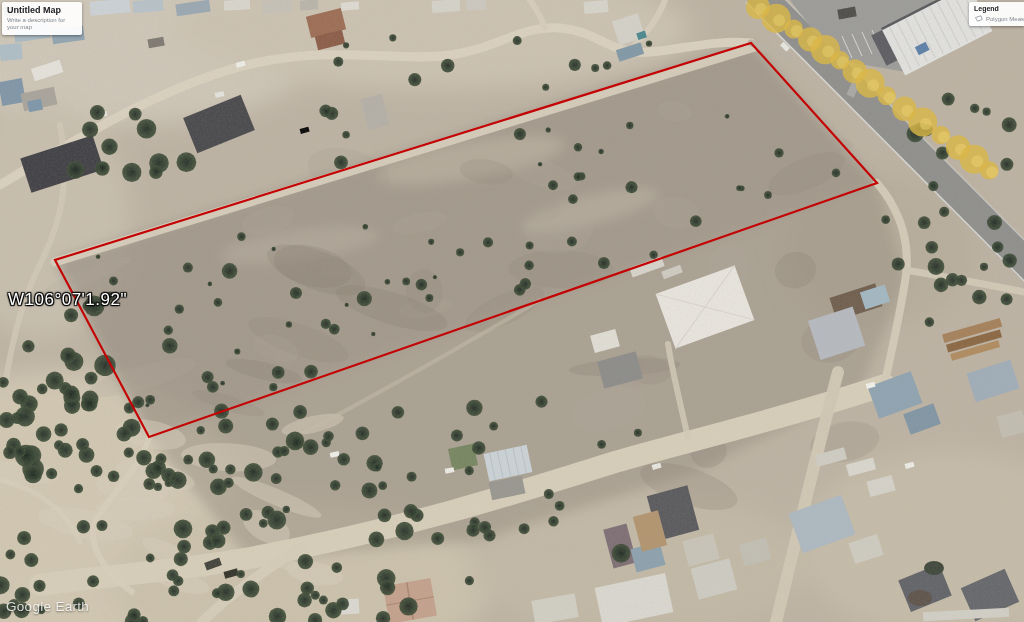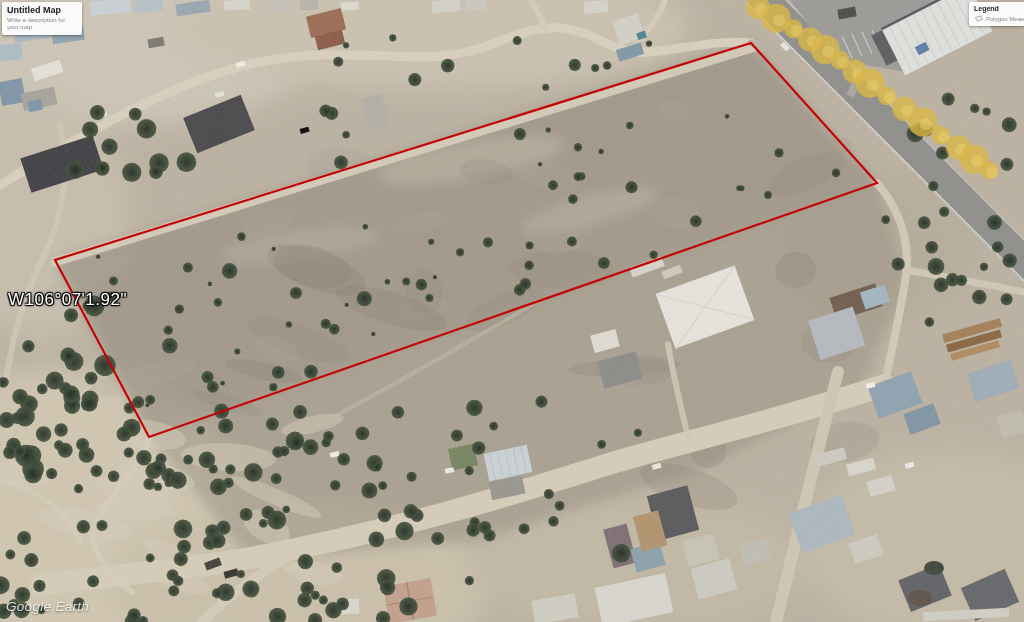--- a/index.html
+++ b/index.html
@@ -13,21 +13,21 @@
   #titlePanel .s{font-size:6px;color:#80868b;margin-top:2px;line-height:1.1;}
   #legendPanel{right:0;top:2px;width:47px;padding:3px 3px 4px 5px;border-radius:2px 0 0 2px;}
   #legendPanel .t{font-size:7px;font-weight:bold;color:#202124;}
   .legend-item{display:flex;align-items:center;gap:3px;margin-top:3px;}
   .legend-item .lbl{font-size:6px;color:#80868b;white-space:nowrap;}
   .poly-icon{flex:0 0 auto;display:block;}
   #coord{position:absolute;left:8px;top:290px;z-index:5;font-size:17px;font-weight:500;
          letter-spacing:.5px;color:#fff;white-space:nowrap;
          text-shadow:-1px -1px 1px #000,1px -1px 1px #000,-1px 1px 1px #000,1px 1px 1px #000,0 0 3px rgba(0,0,0,.8);}
   #wm{position:absolute;left:6px;top:599px;z-index:5;font-size:13.5px;letter-spacing:.3px;
-      color:rgba(255,255,255,.82);text-shadow:0 1px 2px rgba(0,0,0,.45);font-style:italic;}
+      color:rgba(255,255,255,.82);text-shadow:0 1px 2px rgba(0,0,0,.45);}
 </style>
 </head>
 <body>
 
 <div id="stage">
 
   <svg id="scene" viewBox="0 0 1024 622" xmlns="http://www.w3.org/2000/svg">
     <defs>
       <radialGradient id="treeG">
         <stop offset="0%" stop-color="#16211a"></stop>

